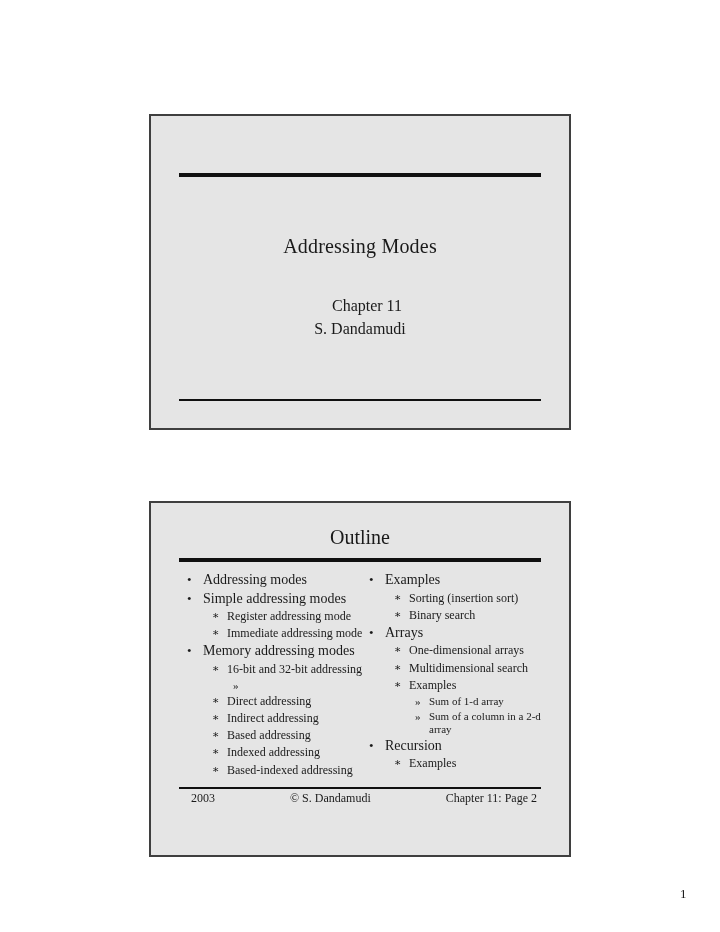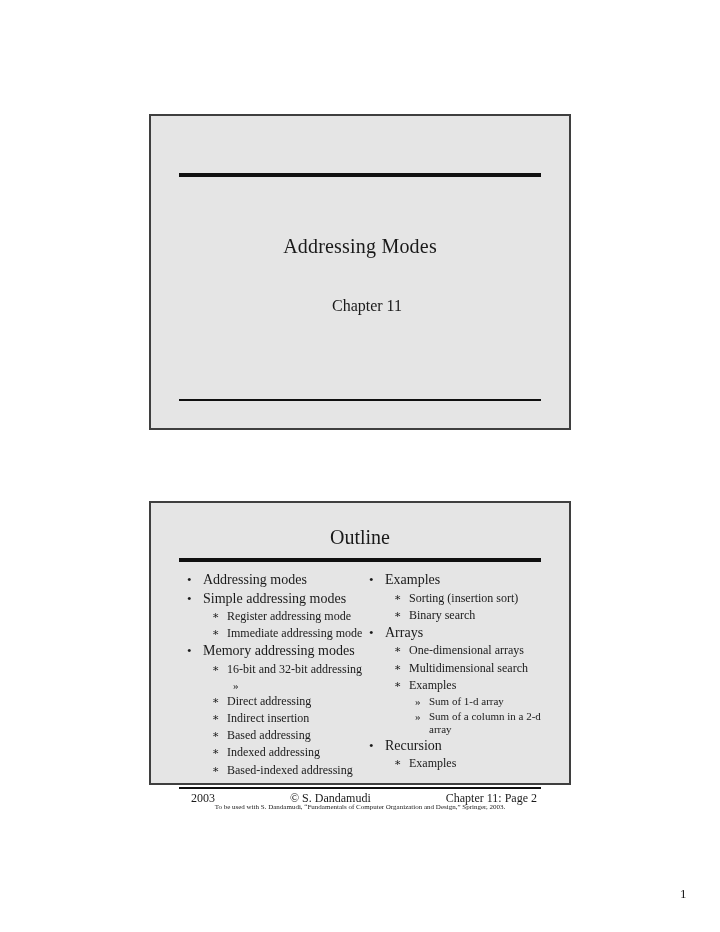--- a/index.html
+++ b/index.html
@@ -16,21 +16,21 @@
     overflow: hidden;
   }
   .slide {
     position: absolute;
     left: 149px;
     width: 422px;
     background: #e5e5e5;
     border: 2px solid #3f3f3f;
   }
   .slide1 { top: 114px; height: 316px; }
-  .slide2 { top: 501px; height: 284px; }
+  .slide2 { top: 501px; height: 356px; }
 
   .rule {
     position: absolute;
     left: 28px;
     right: 28px;
     background: #101010;
   }
   .rule.thick { height: 4px; }
   .rule.thin  { height: 2px; }
 
@@ -117,20 +117,21 @@
 </style>
 </head>
 <body>
 
 <div class="page">
 
   <div class="slide slide1">
     <div class="rule thick" style="top:57px"></div>
     <div class="s1-title">Addressing Modes</div>
     <div class="s1-sub1">Chapter 11</div>
+    <div class="s1-sub2">S. Dandamudi</div>
     <div class="rule thin" style="top:283px"></div>
   </div>
 
   <div class="slide slide2">
     <div class="s2-title">Outline</div>
     <div class="rule thick" style="top:55px"></div>
 
     <div class="col col-left">
         <div class="li l1">
           <span class="marker">•</span>
@@ -158,21 +159,21 @@
         </div>
         <div class="li l3">
           <span class="marker">»</span>
         </div>
         <div class="li l2">
           <span class="marker">∗</span>
           <span class="txt">Direct addressing</span>
         </div>
         <div class="li l2">
           <span class="marker">∗</span>
-          <span class="txt">Indirect insertion</span>
+          <span class="txt">Indirect addressing</span>
         </div>
         <div class="li l2">
           <span class="marker">∗</span>
           <span class="txt">Based addressing</span>
         </div>
         <div class="li l2">
           <span class="marker">∗</span>
           <span class="txt">Indexed addressing</span>
         </div>
         <div class="li l2">
@@ -226,18 +227,17 @@
           <span class="txt">Examples</span>
         </div>
       </div>
 
     <div class="rule thin footer-rule"></div>
     <div class="footer-row">
       <span>2003</span>
       <span>© S. Dandamudi</span>
       <span>Chapter 11: Page 2</span>
     </div>
-    <div class="disclaimer">To be used with S. Dandamudi, “Fundamentals of Computer Organization and Design,” Springer, 2003.</div>
   </div>
 
   <div class="page-number">1</div>
 
 </div>
 
 </body></html>

